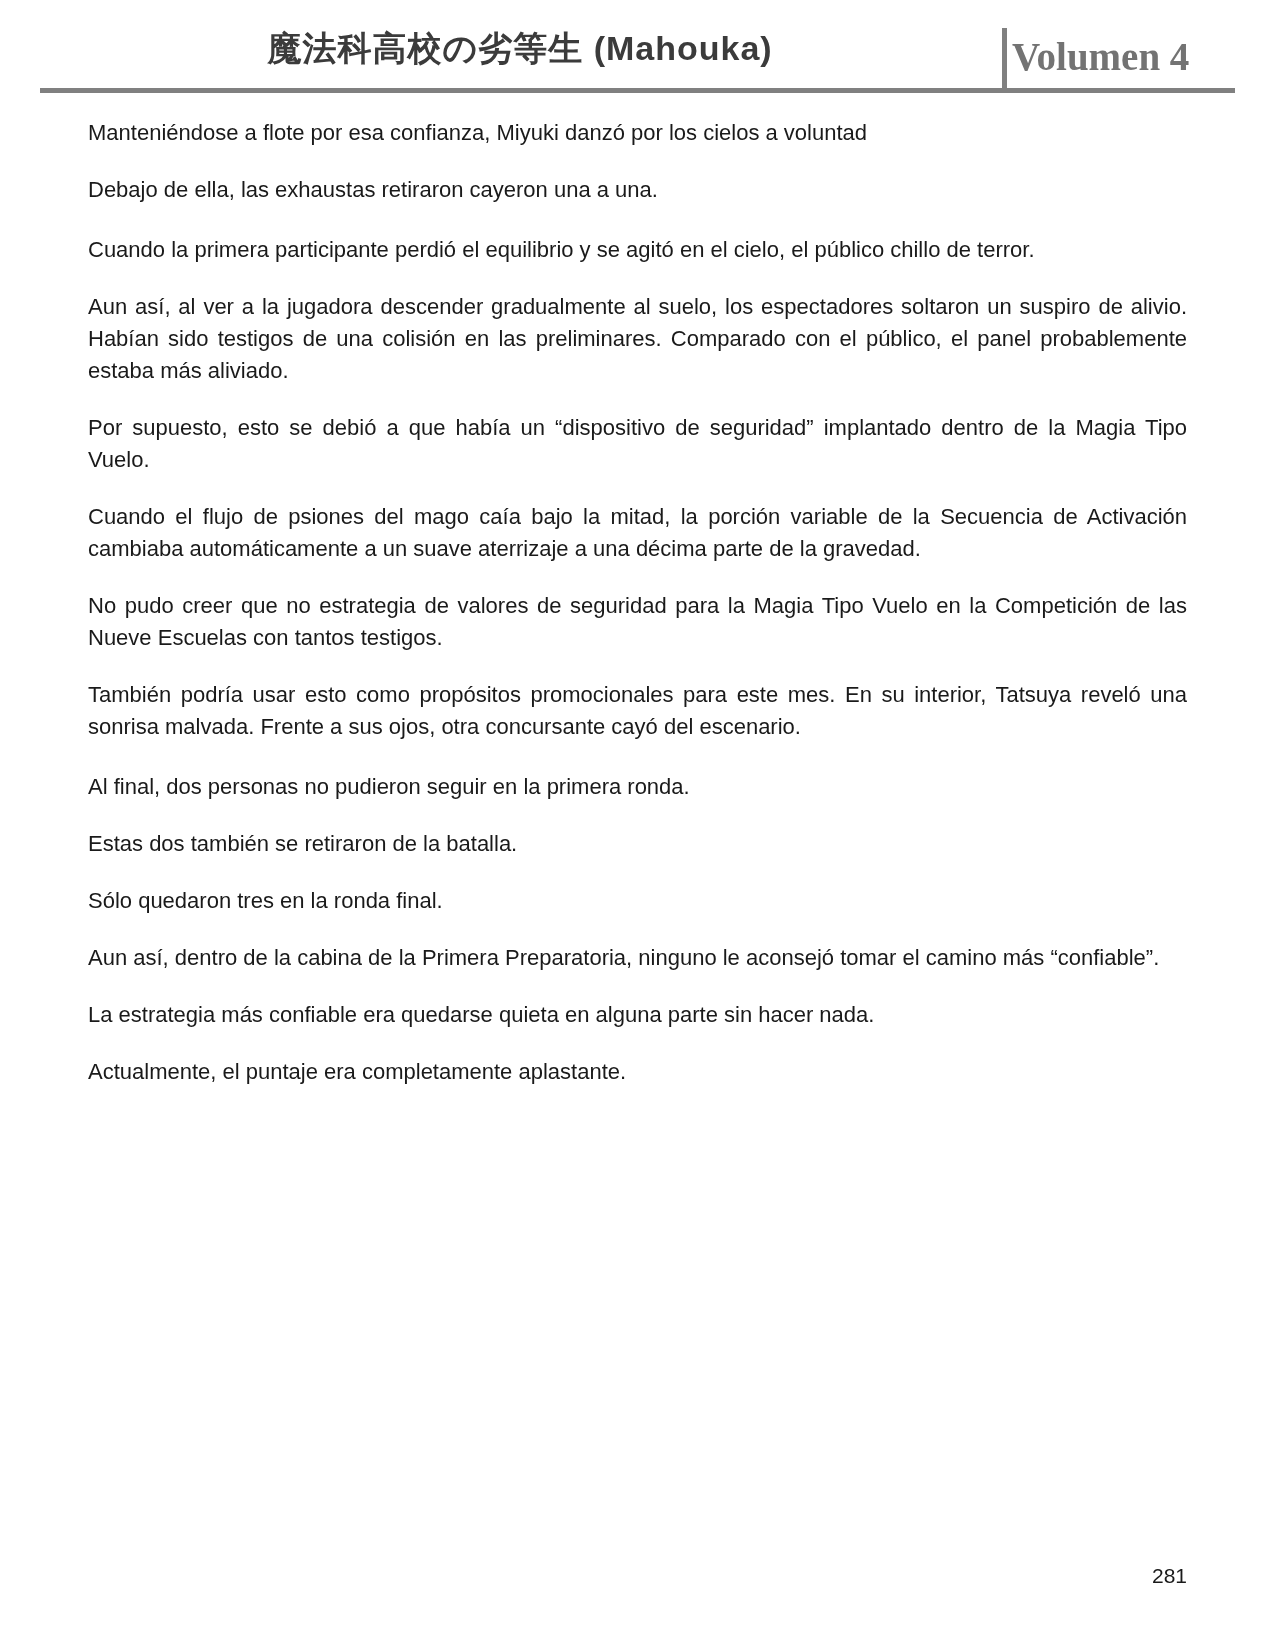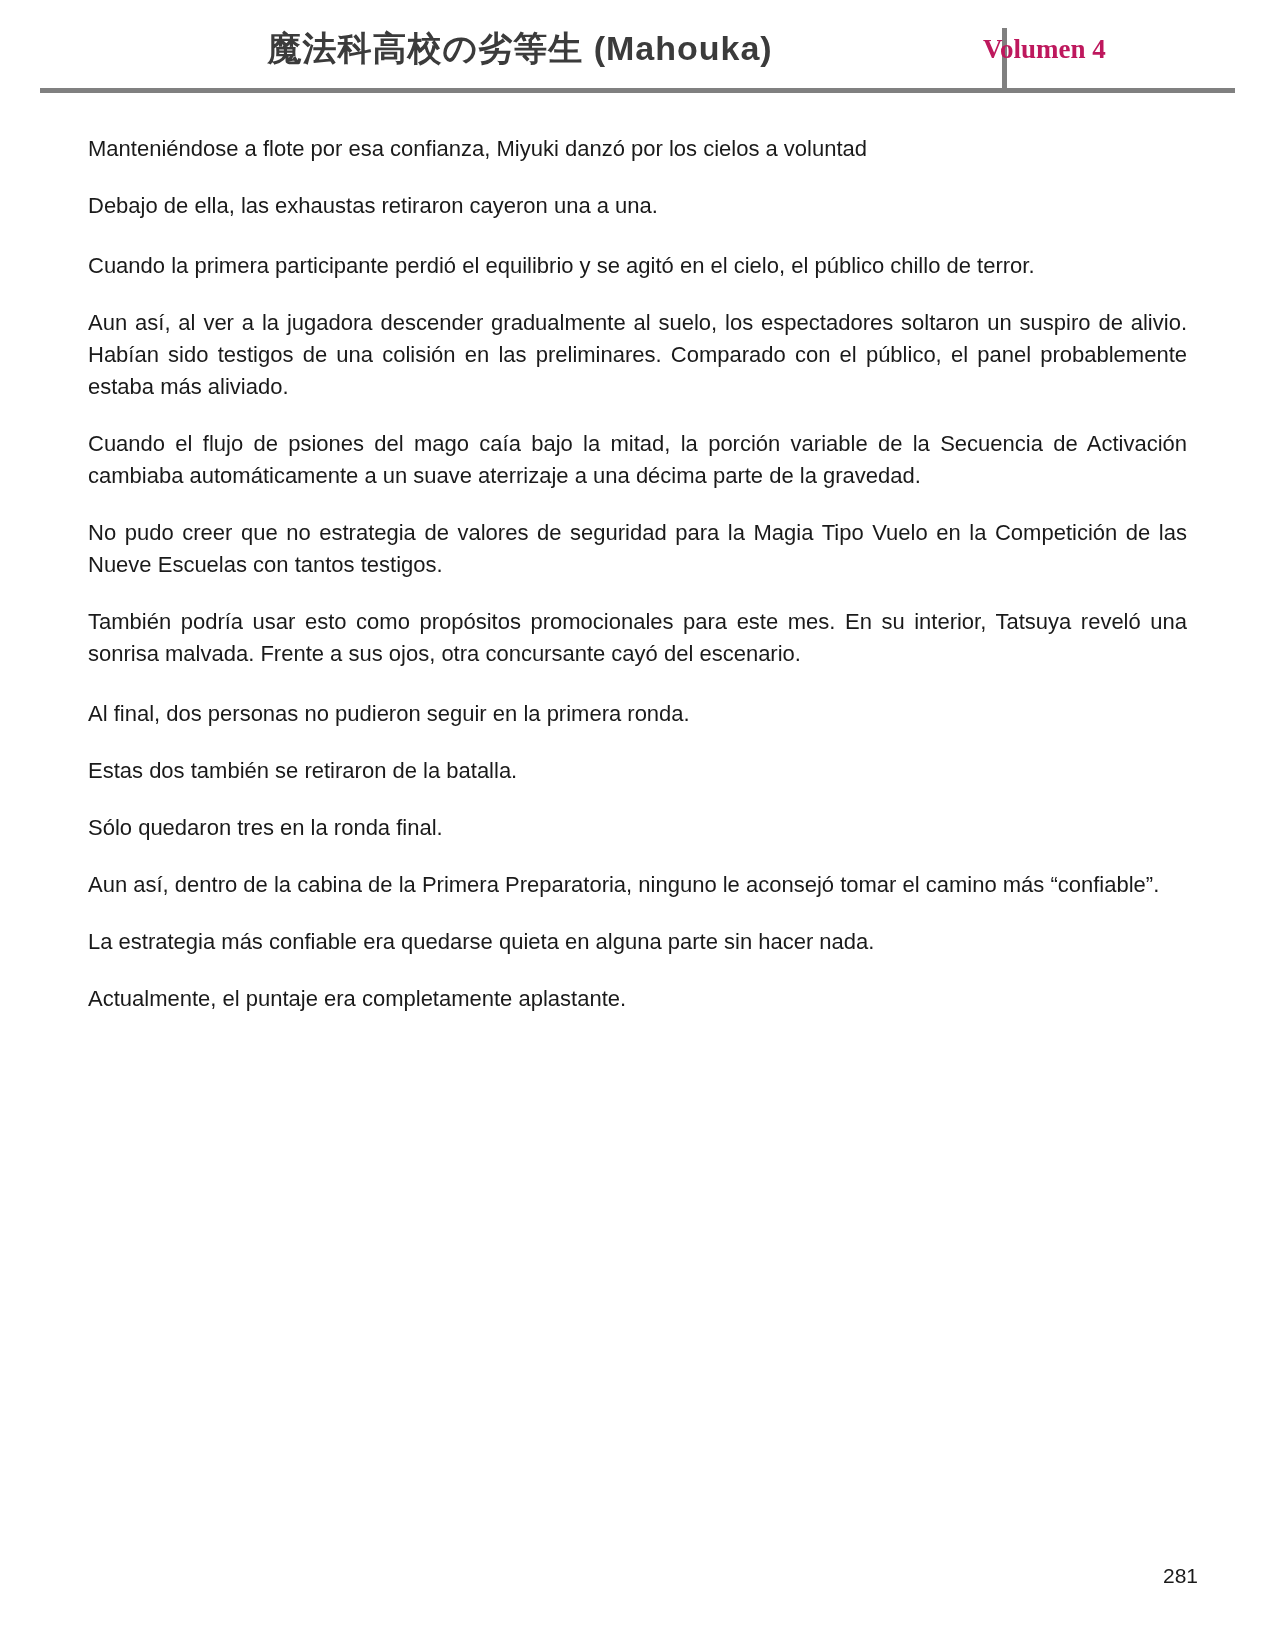--- a/index.html
+++ b/index.html
@@ -45,54 +45,54 @@
   .header-vbar {
     position: absolute;
     left: 1002px;
     top: 28px;
     width: 5px;
     height: 62px;
     background: #808080;
   }
   .header-volume {
     position: absolute;
-    left: 983px;
+    left: 1012px;
     top: 34px;
     font-family: "Liberation Serif", "DejaVu Serif", serif;
-    font-size: 27px;
+    font-size: 39px;
     font-weight: bold;
-    color: #be185d;
+    color: #737373;
     white-space: nowrap;
   }
   .header-rule {
     position: absolute;
     left: 40px;
     top: 88px;
     width: 1195px;
     height: 5px;
     background: #808080;
   }
   
   .body-text {
     padding: 24px 88px 0 88px;
   }
   .body-text p {
-    margin: 16px 0 25px 0;
+    margin: 0 0 25px 0;
     font-size: 22px;
     line-height: 32px;
     text-align: justify;
     color: #1a1a1a;
   }
   .body-text p.gap-before {
     margin-top: 28px;
   }
   
   .page-number {
     position: absolute;
-    right: 77px;
+    right: 88px;
     bottom: 62px;
     font-size: 21px;
     color: #1a1a1a;
   }
 </style>
 </head>
 <body>
 
 <div class="page">
 
@@ -104,20 +104,21 @@
     <div class="header-vbar"></div>
     <div class="header-volume">Volumen 4</div>
     <div class="header-rule"></div>
   </header>
 
   <main class="body-text">
     <p>Manteniéndose a flote por esa confianza, Miyuki danzó por los cielos a voluntad</p>
     <p>Debajo de ella, las exhaustas retiraron cayeron una a una.</p>
     <p class="gap-before">Cuando la primera participante perdió el equilibrio y se agitó en el cielo, el público chillo de terror.</p>
     <p>Aun así, al ver a la jugadora descender gradualmente al suelo, los espectadores soltaron un suspiro de alivio. Habían sido testigos de una colisión en las preliminares. Comparado con el público, el panel probablemente estaba más aliviado.</p>
+    <p>Por supuesto, esto se debió a que había un “dispositivo de seguridad” implantado dentro de la Magia Tipo Vuelo.</p>
     <p>Cuando el flujo de psiones del mago caía bajo la mitad, la porción variable de la Secuencia de Activación cambiaba automáticamente a un suave aterrizaje a una décima parte de la gravedad.</p>
     <p>No pudo creer que no estrategia de valores de seguridad para la Magia Tipo Vuelo en la Competición de las Nueve Escuelas con tantos testigos.</p>
     <p>También podría usar esto como propósitos promocionales para este mes. En su interior, Tatsuya reveló una sonrisa malvada. Frente a sus ojos, otra concursante cayó del escenario.</p>
     <p class="gap-before">Al final, dos personas no pudieron seguir en la primera ronda.</p>
     <p>Estas dos también se retiraron de la batalla.</p>
     <p>Sólo quedaron tres en la ronda final.</p>
     <p>Aun así, dentro de la cabina de la Primera Preparatoria, ninguno le aconsejó tomar el camino más “confiable”.</p>
     <p>La estrategia más confiable era quedarse quieta en alguna parte sin hacer nada.</p>
     <p>Actualmente, el puntaje era completamente aplastante.</p>
   </main>

